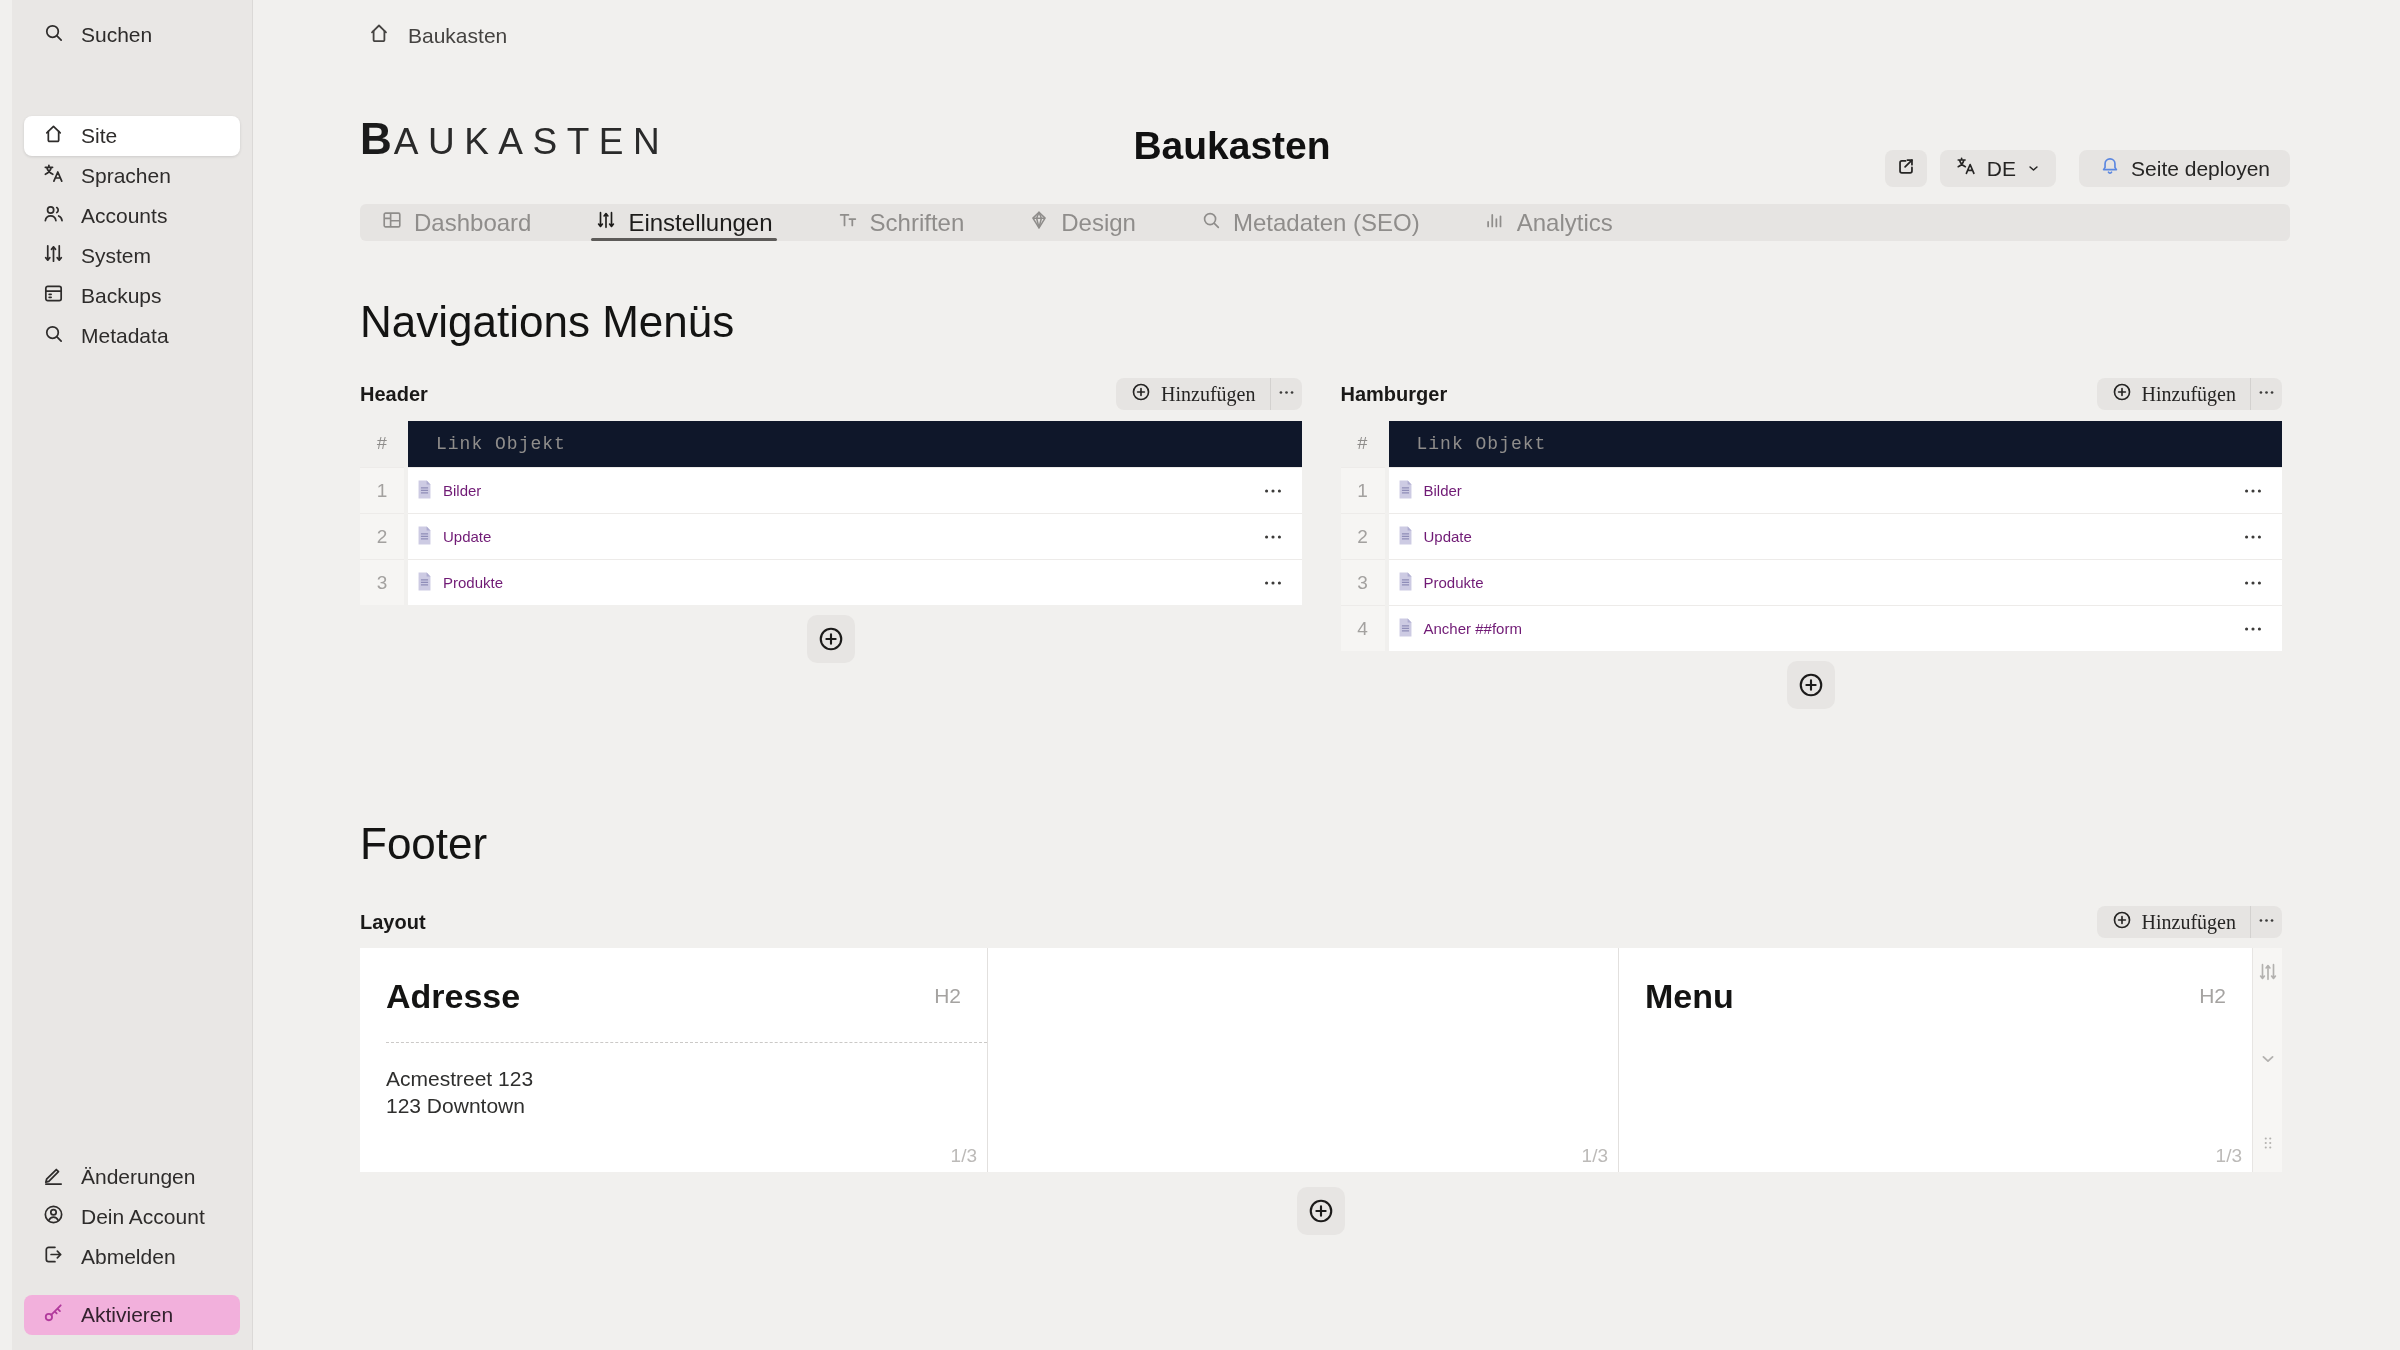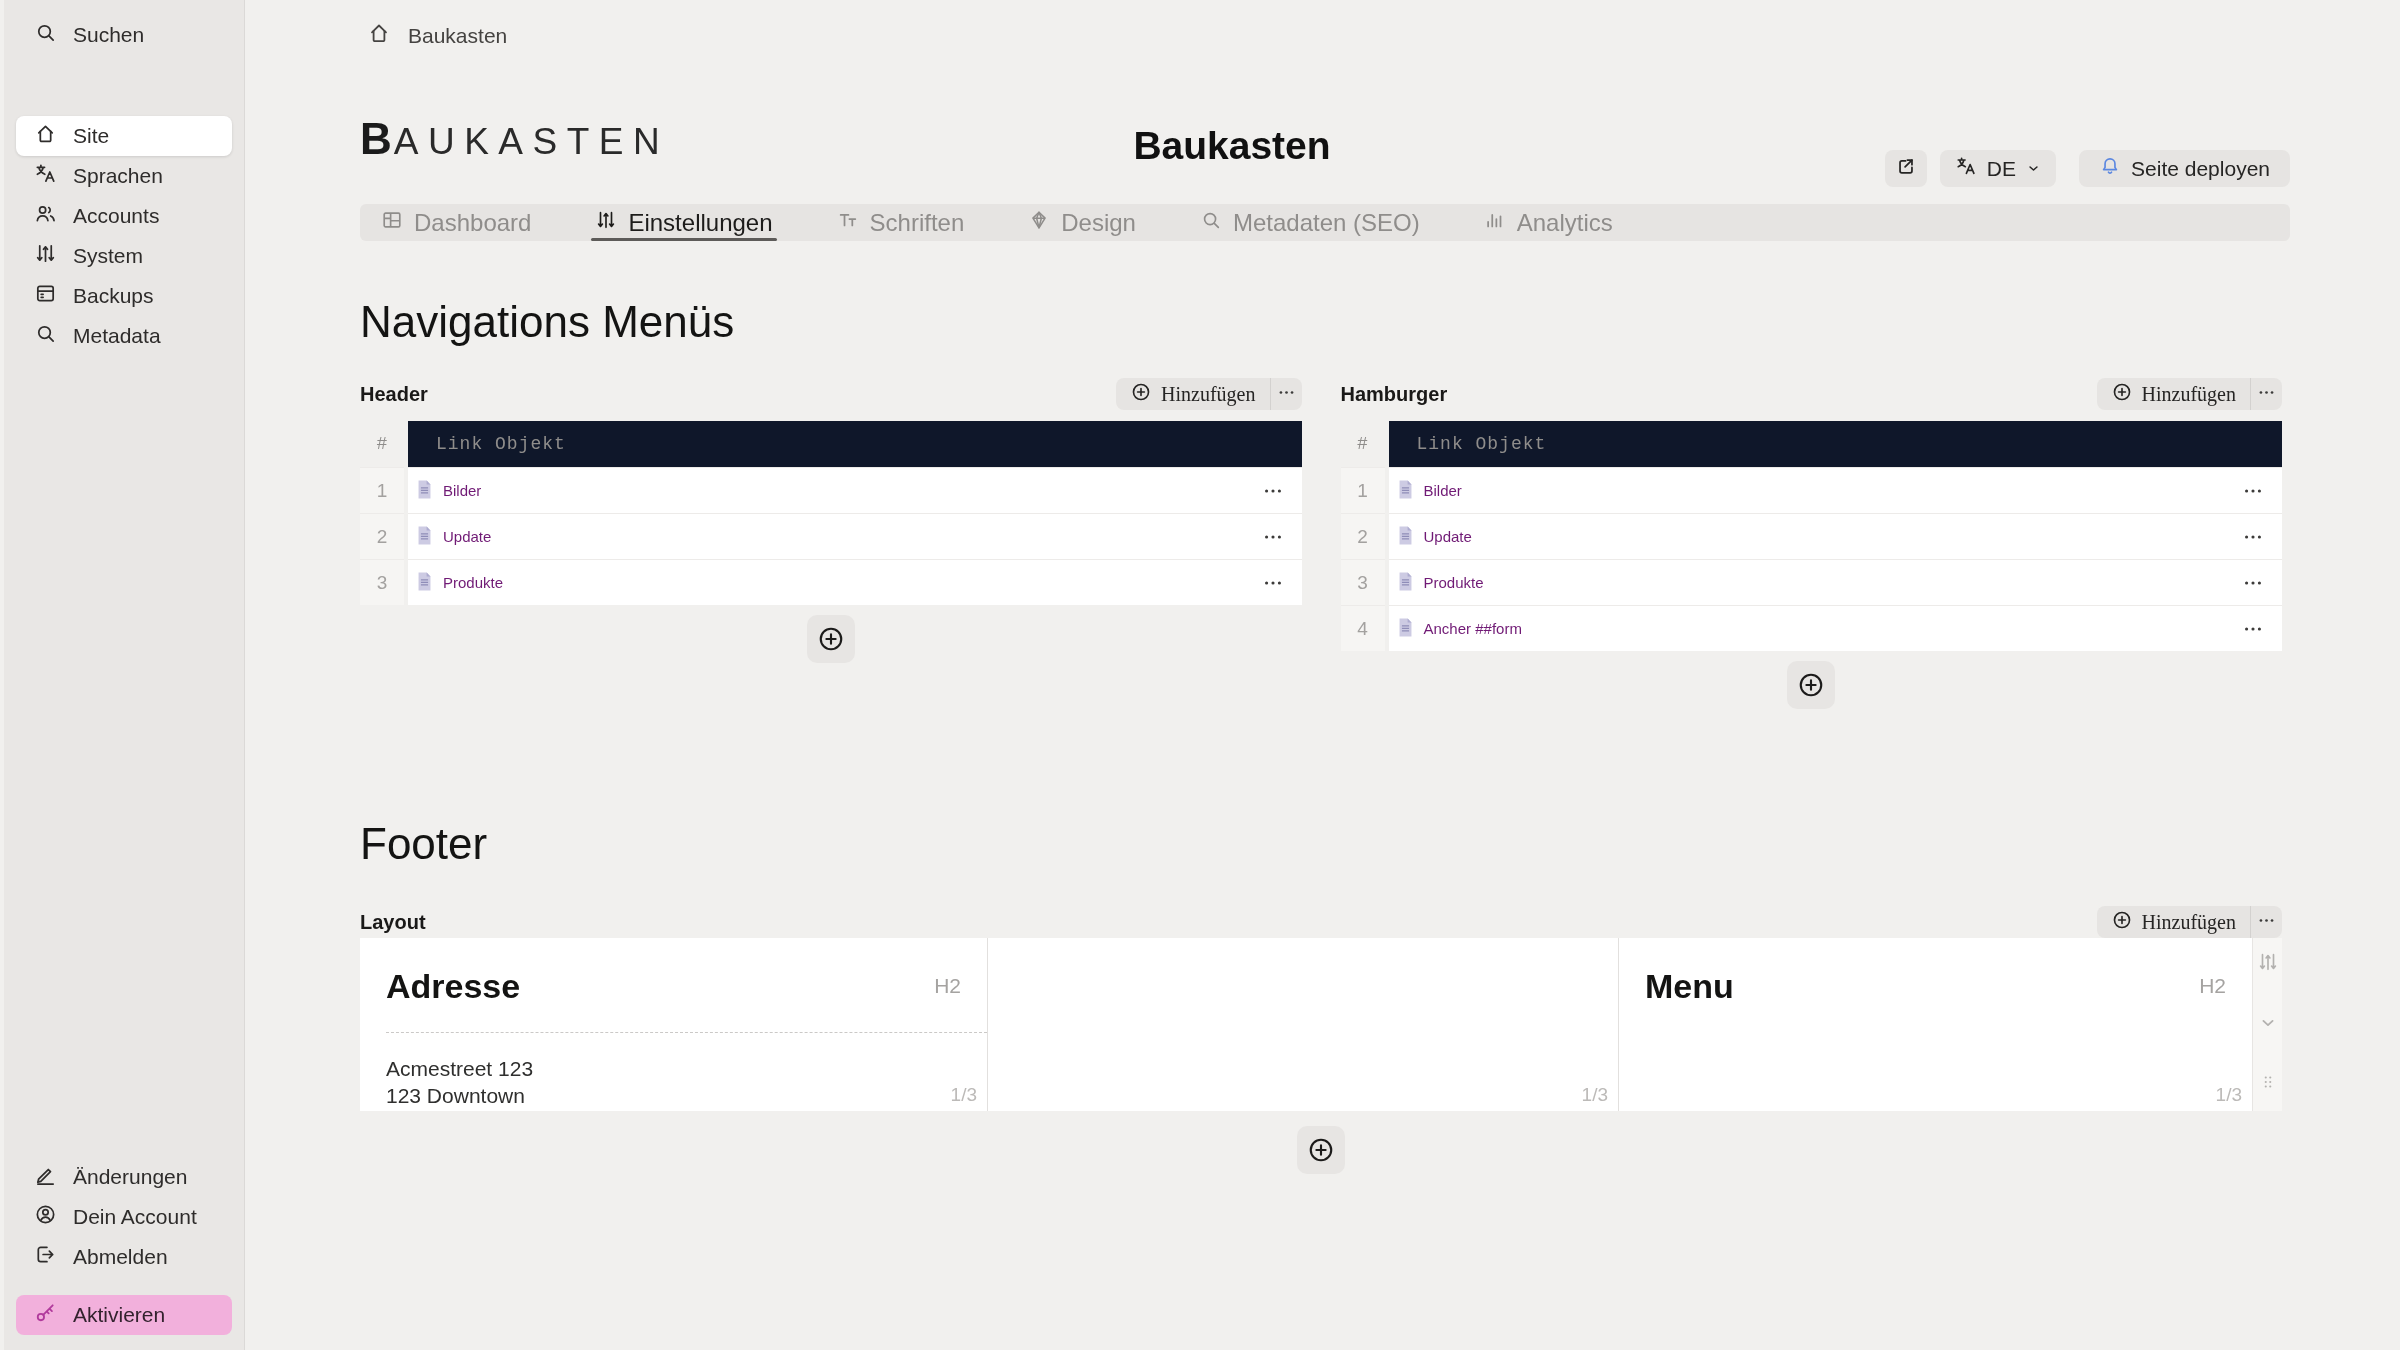--- a/index.html
+++ b/index.html
@@ -7,21 +7,21 @@
   body {
     font-family:"Liberation Sans", sans-serif;
     background:#f1f0ee;
     color:#1f1e1d;
     overflow:hidden;
   }
   #page { position:relative; width:2400px; height:1350px; }
 
   
   #sidebar {
-    position:absolute; left:4px; top:0; width:241px; height:1350px;
+    position:absolute; left:12px; top:0; width:241px; height:1350px;
     background:#e9e7e5; border-right:1px solid #dbd9d7;
     display:flex; flex-direction:column;text-align:center;
   }
   .side-item {
     display:flex; align-items:center; gap:16px;
     height:40px; margin:0 12px; padding-left:18px;
     border-radius:8px; font-size:21px; color:#2e2c2b; cursor:pointer;
     flex:none;
   }
   .side-item svg { flex:none; }
@@ -115,21 +115,21 @@
     display:flex; align-items:center; justify-content:center; color:#1c1b1a; cursor:pointer;
   }
 
   
   #footer-section { position:absolute; left:360px; top:820px; width:1922px; }
   #footer-section .section-title { line-height:48px; }
   .layout-row { margin-top:38px; display:flex; justify-content:space-between; align-items:center; height:32px; }
   .layout-label { font-size:20px; font-weight:700; color:#1a1918; }
 
   #layout-panel {
-    height:173px; background:#ffffff; display:flex; position:relative;
+    margin-top:10px; height:224px; background:#ffffff; display:flex; position:relative;
   }
   .lcol { position:relative; padding:0 26px; }
   .lcol + .lcol { border-left:1px solid #e2e0de; }
   #lcol-adresse { width:627px; }
   #lcol-empty { flex:1; }
   #lcol-menu { width:634px; }
   .col-head { display:flex; justify-content:space-between; align-items:center; margin-top:26px; height:44px; }
   .col-h2 { font-size:34px; font-weight:700; color:#141413; }
   .tag-label { font-size:21px; color:#a5a3a1; }
   .dash-divider { border-bottom:1px dashed #cbc9c7; margin:24px -26px 0 0; }

